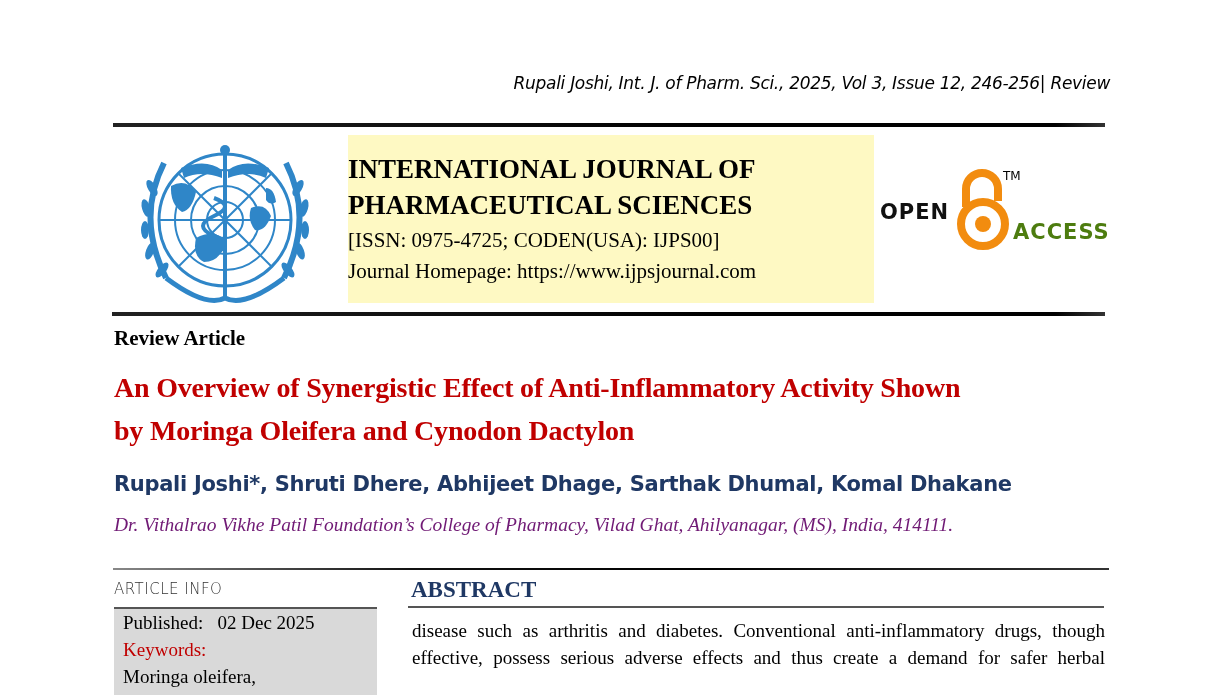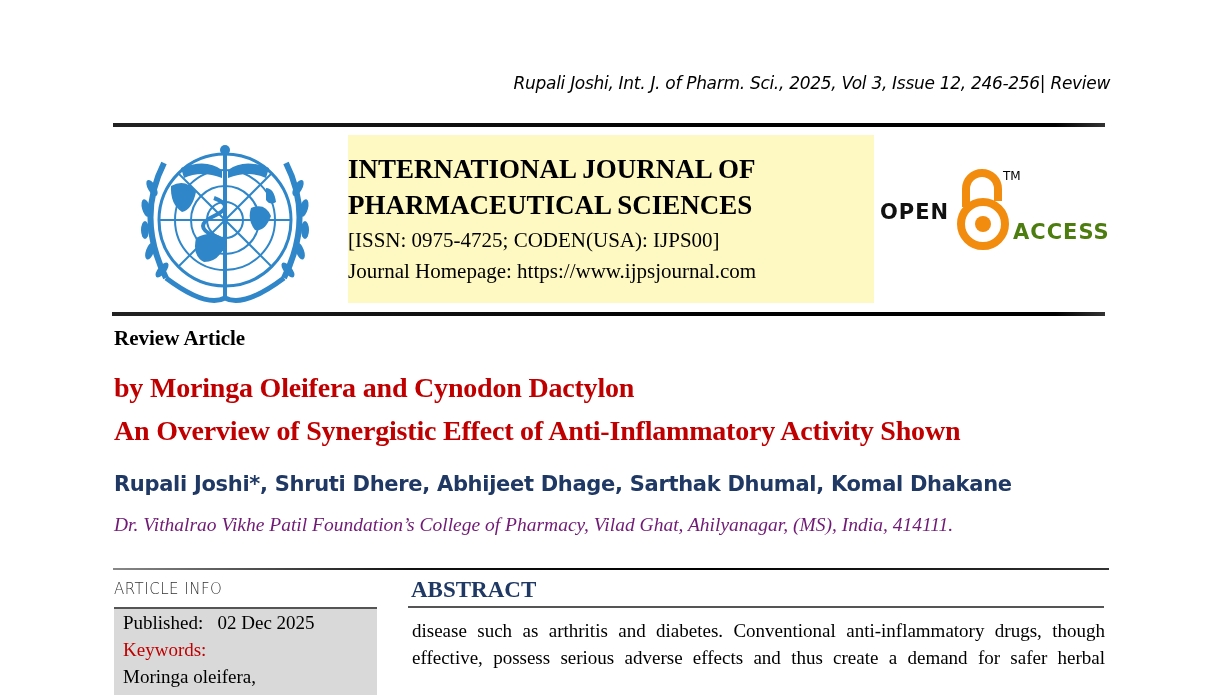--- a/index.html
+++ b/index.html
@@ -131,22 +131,22 @@
   </svg>
   <span class="oa-tm">TM</span>
   <span class="oa-access">ACCESS</span>
 </div>
 
 <div class="abs rule-thick rule-bot"></div>
 
 <div class="abs review-label">Review Article</div>
 
 <div class="abs title">
+  <div>An Overview of Synergistic Effect of Anti-Inflammatory Activity Shown</div>
   <div>by Moringa Oleifera and Cynodon Dactylon</div>
-  <div>An Overview of Synergistic Effect of Anti-Inflammatory Activity Shown</div>
 </div>
 
 <div class="abs authors">Rupali Joshi*, Shruti Dhere, Abhijeet Dhage, Sarthak Dhumal, Komal Dhakane</div>
 
 <div class="abs affil">Dr. Vithalrao Vikhe Patil Foundation’s College of Pharmacy, Vilad Ghat, Ahilyanagar, (MS), India, 414111.</div>
 
 <div class="abs rule-thin"></div>
 
 <div class="abs info-head">ARTICLE INFO</div>
 

